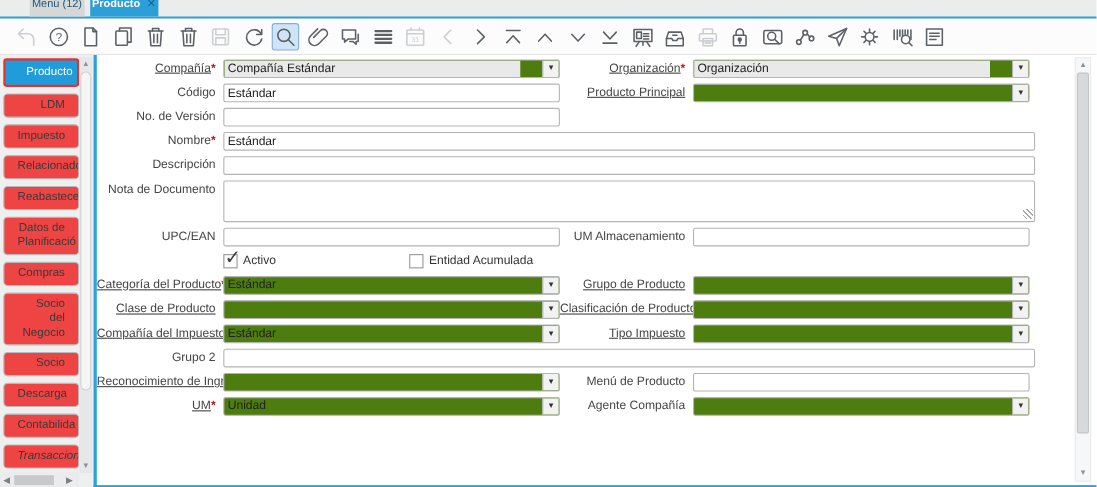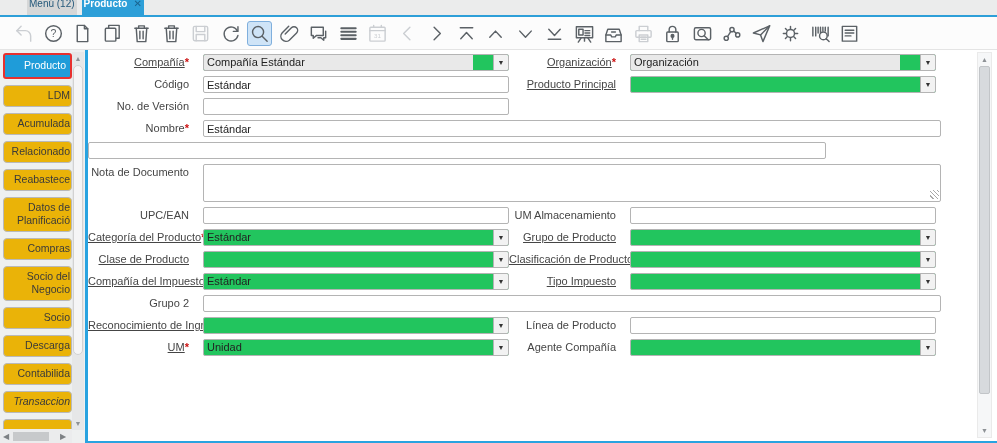--- a/index.html
+++ b/index.html
@@ -25,22 +25,22 @@
     justify-content:center; border-radius:3px; color:#5b6166; flex:0 0 auto; }
   .tool svg { width:21px; height:21px; }
   .tool.disabled { color:#cbced2; }
   .tool.active { background:#cfe4f7; border:1px solid #7fafdd; }
 
   
   .sidebar { position:absolute; top:50px; left:0; width:85px; bottom:0;
     background:#eef0f0; }
   .tabs-col { position:absolute; left:3px; top:3px; width:69px; display:flex;
     flex-direction:column; gap:6px; }
-  .stab { background:#eab308; border:1px solid #b9b9b9; border-radius:4px;
-    padding:3px 1px 4px; font-size:10.5px; line-height:13px; color:#3a3a3a;
+  .stab { background:#ef4444; border:1px solid #b9b9b9; border-radius:4px;
+    padding:3px 12px 4px; font-size:10.5px; line-height:13px; color:#3a3a3a;
     text-align:right; overflow:hidden; white-space:normal; cursor:default; }
   .stab.active { background:#1f9cd9; border:2px solid #e8312f; color:#fff;
     border-radius:3px; padding:4px 4px 5px; }
   .stab.italic { font-style:italic; }
   .stab.partial { height:11px; border-radius:4px 4px 0 0; border-bottom:none; }
   .side-vtrack { position:absolute; left:72px; top:2px; width:12px; height:378px;
     background:#e6e7e8; }
   .side-vtrack .thumb { position:absolute; left:1px; right:1px; top:13px;
     height:290px; background:#f5f5f6; border:1px solid #d2d2d2; border-radius:5px; }
   .sarrow { position:absolute; left:0; width:12px; font-size:7px; color:#8e9296;
@@ -50,30 +50,30 @@
   .hscroll .arr { font-size:8px; color:#7d8184; width:12px; text-align:center; }
   .hscroll .thumb { height:9px; width:36px; margin-left:1px; background:#c7c9cb; }
 
   
   .main { position:absolute; top:50px; left:85px; width:912px; height:393px;
     background:#fff; border-left:3px solid #29a3e0; border-bottom:2px solid #29a3e0;
     overflow:hidden; }
   .formrows { position:absolute; left:0; top:0; right:22px; padding-top:4px; }
   .frow { display:flex; align-items:flex-start; margin-bottom:5px; }
   .frow:nth-child(10) { margin-top:4px; }
-  .lbl { width:115px; padding-right:14px; text-align:right; font-size:11px;
+  .lbl { width:115px; padding-right:7px; text-align:right; font-size:11px;
     color:#454545; line-height:17px; flex:0 0 115px; white-space:nowrap; overflow:hidden; }
   .lbl.lbl2 { width:121px; flex:0 0 121px; }
   .lbl .link { text-decoration:underline; cursor:pointer; }
   .req { color:#cc1111; font-weight:bold; }
   .ti { width:306px; height:17px; border:1px solid #b4b4b4; border-radius:2px;
     font-size:11px; padding:0 3px; font-family:inherit; color:#222; background:#fff; }
   .ti.wide { width:738px; }
   .combo { width:306px; height:17px; border:1px solid #b4b4b4; border-radius:2px;
-    display:flex; background:#22c55e; overflow:hidden;gap:20px; }
+    display:flex; background:#4d7c0f; overflow:hidden;gap:20px; }
   .combo .val { flex:1; font-size:11px; padding:1px 3px; color:#222;
     white-space:nowrap; overflow:hidden; }
   .combo.ro .val { background:#e9e9e9; }
   .combo .btn { width:15px; border-left:1px solid #b4b4b4; background:#f2f2f2;
     display:flex; align-items:center; justify-content:center; font-size:7px;
     color:#333; }
   .tawrap { position:relative; }
   .ta { display:block; width:738px; border:1px solid #b4b4b4; border-radius:2px;
     resize:none; font-family:inherit; font-size:11px; padding:1px 3px; }
   .grip { position:absolute; right:2px; bottom:3px; width:9px; height:9px;
@@ -293,21 +293,21 @@
           <rect x="3.5" y="3.5" width="15" height="15.5"></rect>
           <path d="M6.5 7.5h9M6.5 10.5h9M6.5 13.5h6"></path>
         </svg>
       </div>
     </div>
 
   <div class="sidebar">
     <div class="tabs-col" id="sideTabs">
         <div class="stab active">Producto</div>
         <div class="stab">LDM</div>
-        <div class="stab">Acumulada</div>
+        <div class="stab">Impuesto</div>
         <div class="stab">Relacionado</div>
         <div class="stab">Reabastece</div>
         <div class="stab">Datos de Planificació</div>
         <div class="stab">Compras</div>
         <div class="stab">Socio del Negocio</div>
         <div class="stab">Socio</div>
         <div class="stab">Descarga</div>
         <div class="stab">Contabilida</div>
         <div class="stab italic">Transaccion</div>
         <div class="stab partial"></div>
@@ -349,36 +349,49 @@
         </div>
         <div class="frow">
           <span class="lbl"><span>No. de Versión</span></span>
           <input class="ti" style="">
         </div>
         <div class="frow">
           <span class="lbl"><span>Nombre</span><span class="req">*</span></span>
           <input class="ti wide" value="Estándar" style="">
         </div>
         <div class="frow">
+          <span class="lbl"><span>Descripción</span></span>
           <input class="ti wide" style="">
         </div>
         <div class="frow">
           <span class="lbl"><span>Nota de Documento</span></span>
           <div class="tawrap">
             <textarea class="ta" style="height: 38px;"></textarea>
             <span class="grip"></span>
           </div>
         </div>
         <div class="frow">
           <span class="lbl"><span>UPC/EAN</span></span>
           <input class="ti" style="">
           <span class="lbl lbl2"><span>UM Almacenamiento</span></span>
           <input class="ti" style="">
         </div>
         <div class="frow">
+          <span class="lbl"></span>
+          <div class="cbwrap">
+            <span class="cb on"></span>
+            <span class="cbtext">Activo</span>
+          </div>
+          <span class="lbl lbl2"></span>
+          <div class="cbwrap">
+            <span class="cb"></span>
+            <span class="cbtext">Entidad Acumulada</span>
+          </div>
+        </div>
+        <div class="frow">
           <span class="lbl"><span class="link">Categoría del Producto</span><span class="req">*</span></span>
           <div class="combo">
             <span class="val">Estándar</span>
             <span class="btn">▼</span>
           </div>
           <span class="lbl lbl2"><span class="link">Grupo de Producto</span></span>
           <div class="combo">
             <span class="val"></span>
             <span class="btn">▼</span>
           </div>
@@ -410,21 +423,21 @@
         <div class="frow">
           <span class="lbl"><span>Grupo 2</span></span>
           <input class="ti wide" style="">
         </div>
         <div class="frow">
           <span class="lbl"><span class="link">Reconocimiento de Ingreso</span></span>
           <div class="combo">
             <span class="val"></span>
             <span class="btn">▼</span>
           </div>
-          <span class="lbl lbl2"><span>Línea de Producto</span></span>
+          <span class="lbl lbl2"><span>Menú de Producto</span></span>
           <input class="ti" style="">
         </div>
         <div class="frow">
           <span class="lbl"><span class="link">UM</span><span class="req">*</span></span>
           <div class="combo">
             <span class="val">Unidad</span>
             <span class="btn">▼</span>
           </div>
           <span class="lbl lbl2"><span>Agente Compañía</span></span>
           <div class="combo">

